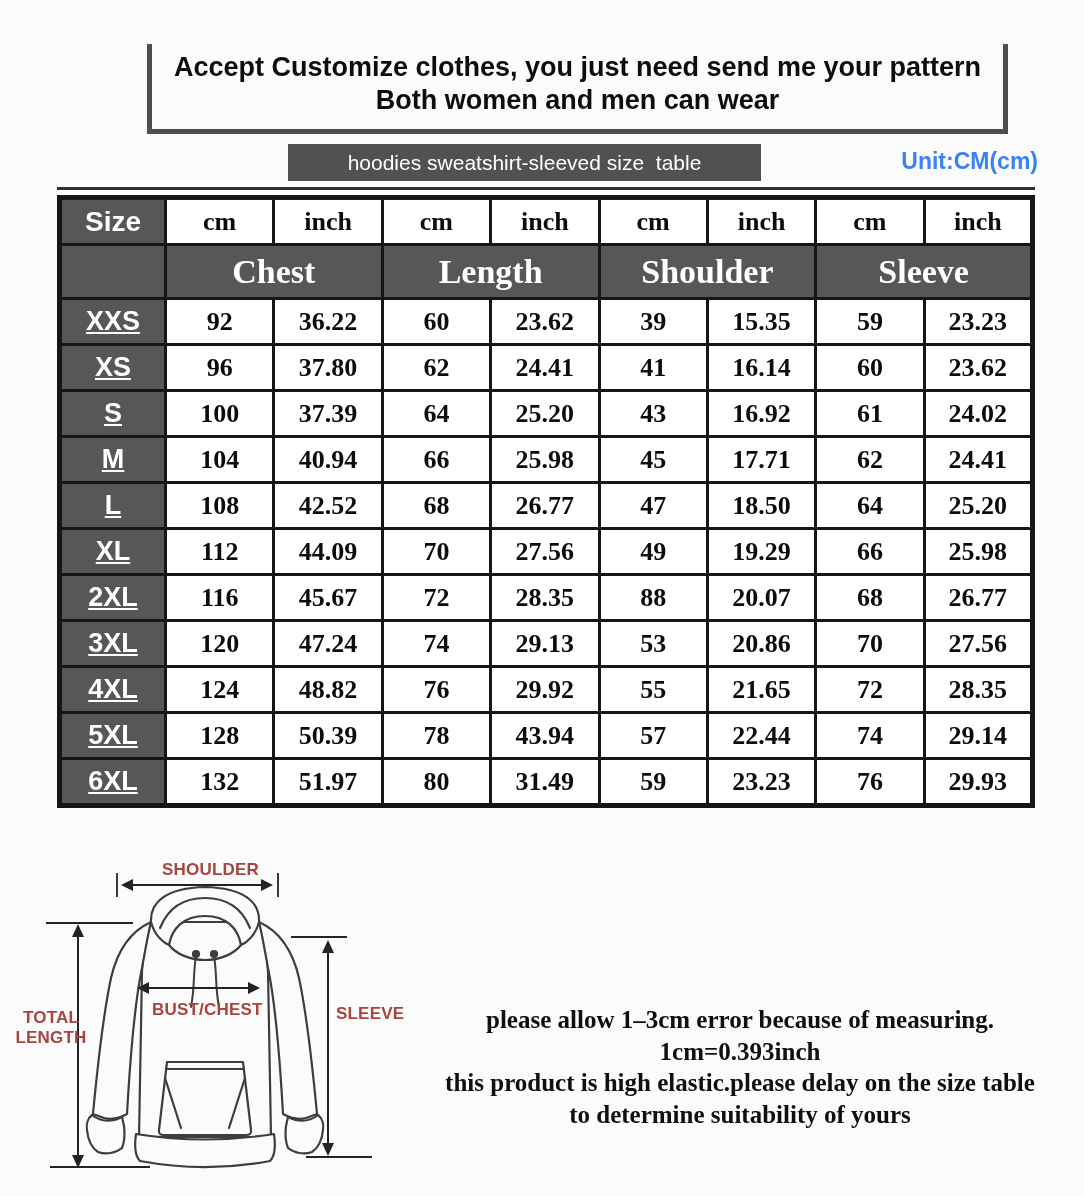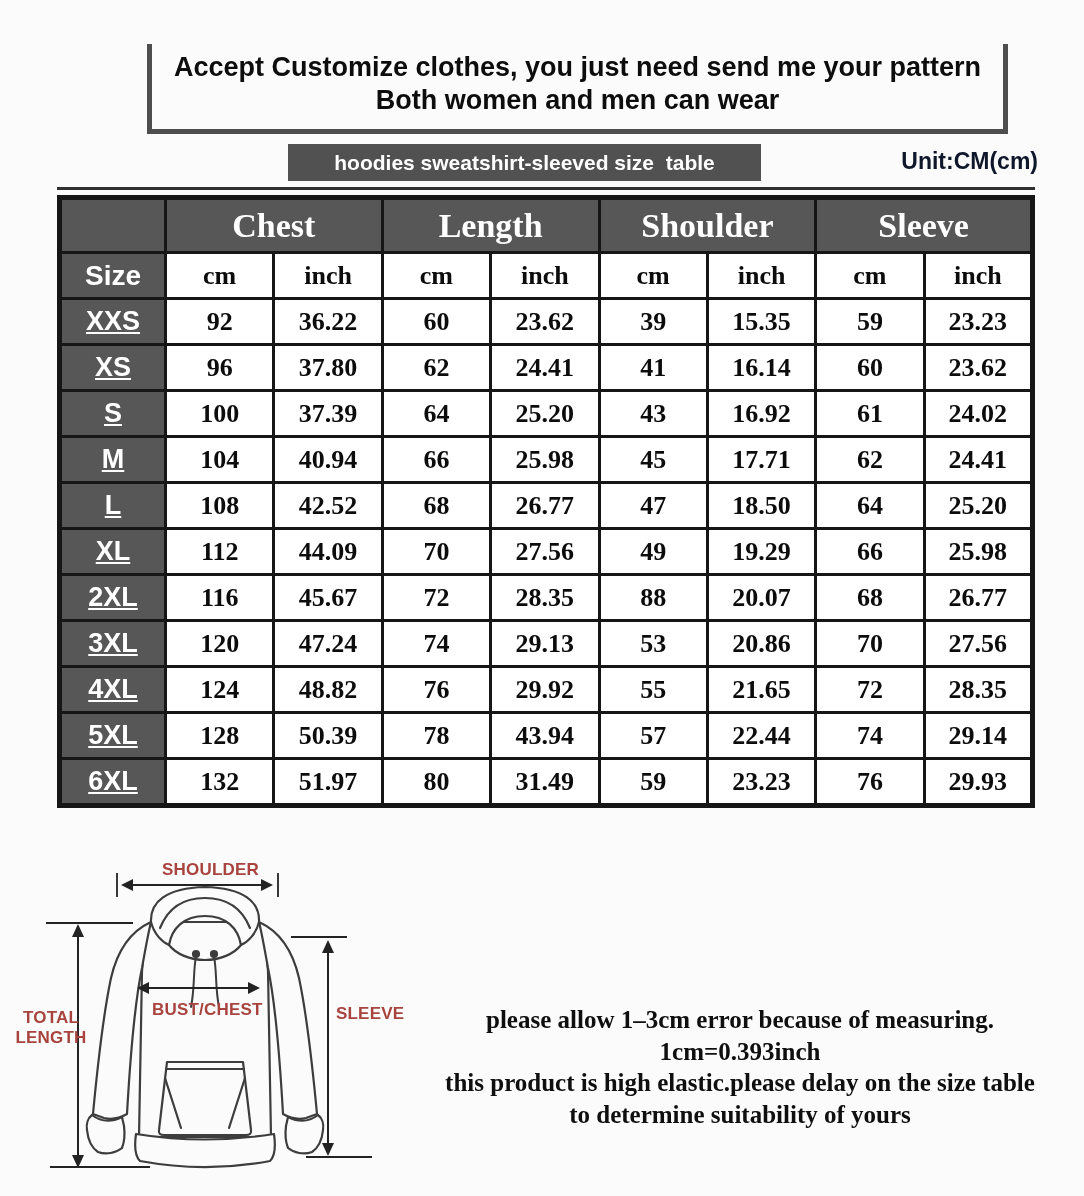--- a/index.html
+++ b/index.html
@@ -12,22 +12,22 @@
     position:absolute;left:147px;top:44px;width:861px;height:90px;
     border-left:5px solid #4e4e4e;border-right:5px solid #4e4e4e;border-bottom:5px solid #4e4e4e;
     box-sizing:border-box;display:flex;flex-direction:column;align-items:center;padding-top:7px;
   }
   .banner-line{font-weight:bold;font-size:27px;line-height:1.22;color:#0d0d0d;white-space:nowrap;}
   
   .size-bar{
     position:absolute;left:288px;top:144px;width:473px;height:37px;background:#515151;
     display:flex;align-items:center;justify-content:center;
   }
-  .size-bar span{color:#ffffff;font-weight:bold;font-size:21px;white-space:pre;}
-  .unit{position:absolute;top:148px;right:74px;font-weight:bold;font-size:23px;color:#0f172a;}
+  .size-bar span{color:#ffffff;font-weight:normal;font-size:21px;white-space:pre;}
+  .unit{position:absolute;top:148px;right:74px;font-weight:bold;font-size:23px;color:#3b82f6;}
   
   .table-rule{position:absolute;left:57px;top:187px;width:978px;height:3px;background:#303030;}
   
   table.size{
     position:absolute;left:57px;top:195px;width:978px;
     border-collapse:collapse;table-layout:fixed;background:#ffffff;
     border:5px solid #161616;
   }
   table.size th,table.size td{border:3px solid #161616;text-align:center;padding:0;}
   th.group{
@@ -68,37 +68,37 @@
   <div class="unit">Unit:CM(cm)</div>
 
   <div class="table-rule"></div>
 
   <table class="size">
     <colgroup>
       <col style="width:106px">
       <col span="8">
     </colgroup>
     <thead>
-      <tr>
-        <th class="corner" style="background:#575757"></th>
-        <th class="group" colspan="2">Chest</th>
-        <th class="group" colspan="2">Length</th>
-        <th class="group" colspan="2">Shoulder</th>
-        <th class="group" colspan="2">Sleeve</th>
-      </tr>
       <tr>
         <th class="corner">Size</th>
         <td class="unitcell">cm</td>
         <td class="unitcell">inch</td>
         <td class="unitcell">cm</td>
         <td class="unitcell">inch</td>
         <td class="unitcell">cm</td>
         <td class="unitcell">inch</td>
         <td class="unitcell">cm</td>
         <td class="unitcell">inch</td>
+      </tr>
+      <tr>
+        <th class="corner" style="background:#575757"></th>
+        <th class="group" colspan="2">Chest</th>
+        <th class="group" colspan="2">Length</th>
+        <th class="group" colspan="2">Shoulder</th>
+        <th class="group" colspan="2">Sleeve</th>
       </tr>
     </thead>
     <tbody>
 
         <tr>
           <th class="sizecell">XXS</th>
           <td class="valcell">92</td>
           <td class="valcell">36.22</td>
           <td class="valcell">60</td>
           <td class="valcell">23.62</td>

